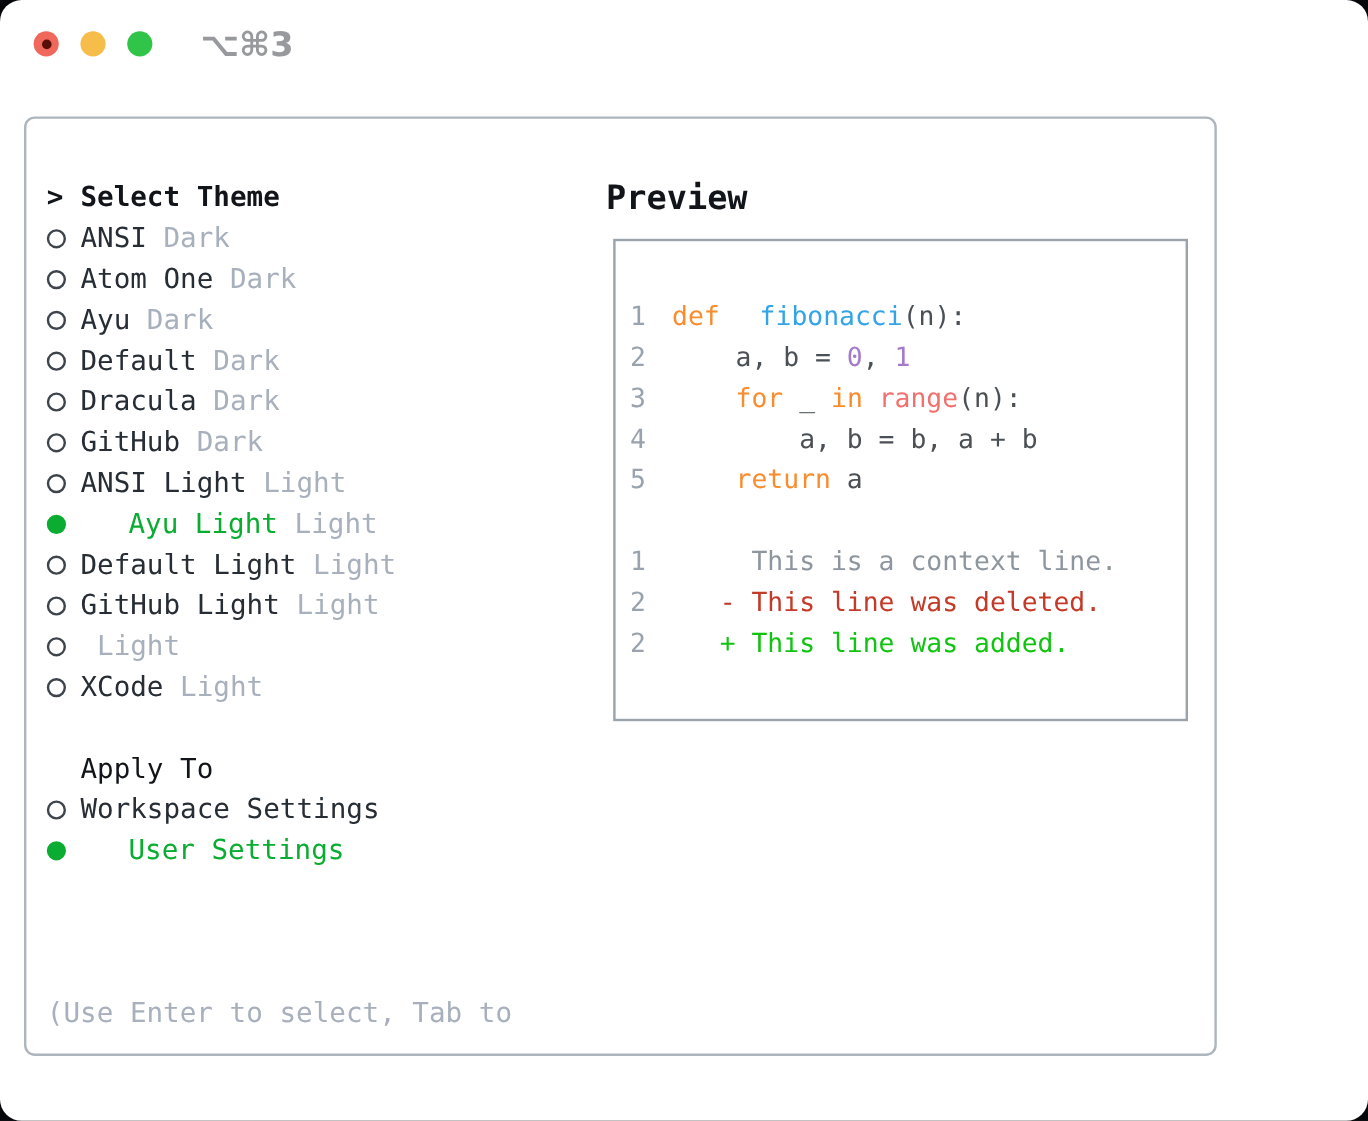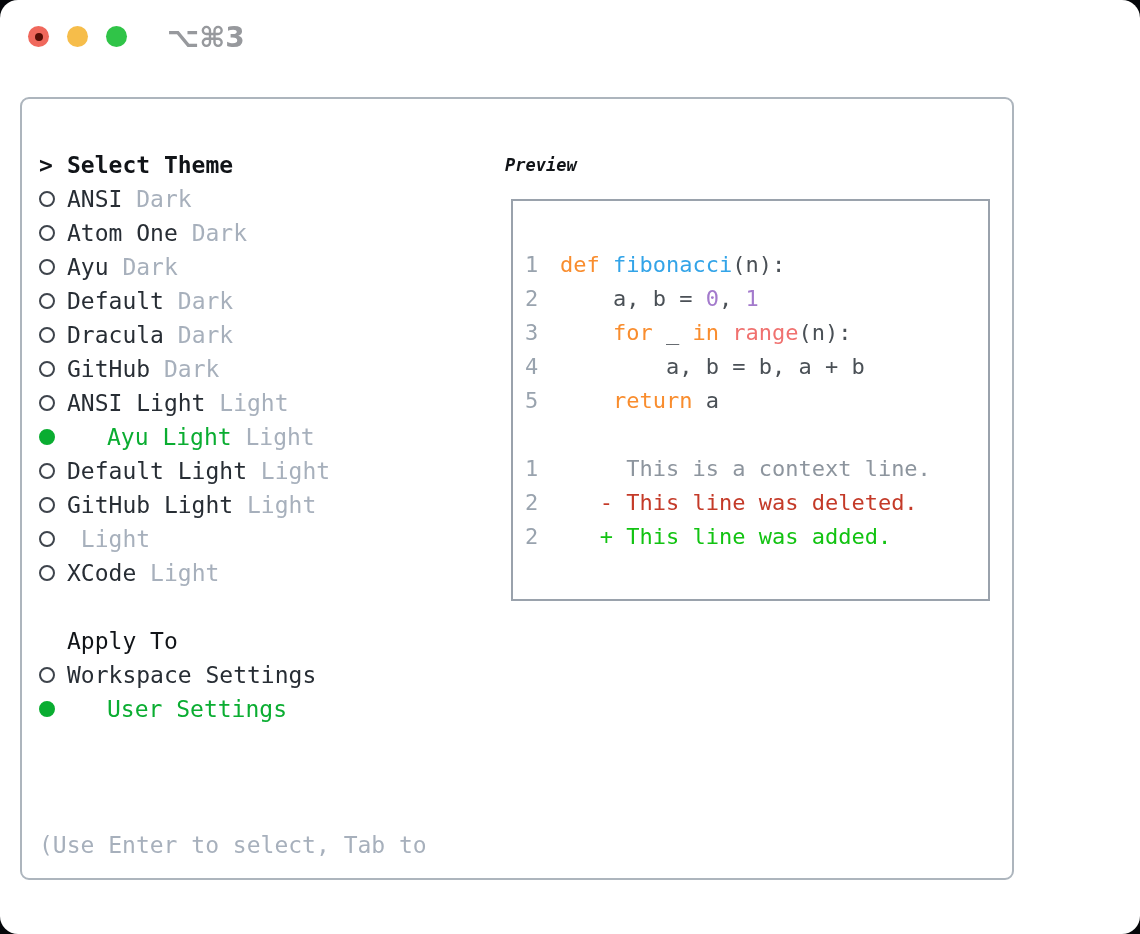--- a/index.html
+++ b/index.html
@@ -35,29 +35,29 @@
   .radio{width:16px;height:16px;border-radius:50%;box-sizing:border-box;
     border:2px solid var(--circle-dark);background:transparent;}
   .option .opt-name{color:var(--text-dark);}
   .option .opt-variant{color:var(--gray-label);}
   .option.selected .radio{background:var(--green-select);border-color:var(--green-select);}
   .option.selected .opt-name{color:var(--green-select);margin-left:40px;}
   .apply-header{color:var(--text-black);text-align:right;}
   .hint{font-size:23px;line-height:34px;color:var(--gray-label);white-space:pre;}
 
   
-  .preview-header-row{height:34px;line-height:34px;font-size:17px;font-style:italic;}
+  .preview-header-row{height:34px;line-height:34px;font-size:28px;}
   .preview-box{margin-top:17px;margin-left:6px;width:479px;height:402px;
     box-sizing:border-box;border:2px solid var(--box-border);background:#fff;
     padding:47px 8px 0 12px;}
   .cl{height:34px;line-height:34px;font-size:22px;white-space:pre;color:var(--code-plain);}
   .ln{display:inline-block;width:35px;color:var(--ln-gray);}
   .seg-plain{color:var(--code-plain);}
   .seg-kw{color:var(--kw-orange);margin-top:28px;}
-  .seg-fn{color:var(--fn-blue);}
+  .seg-fn{color:var(--fn-blue);margin-left:20px;}
   .seg-lit{color:var(--lit-purple);}
   .seg-call{color:var(--call-coral);}
   .seg-ctx{color:var(--diff-ctx);}
   .seg-del{color:var(--diff-del);}
   .seg-add{color:var(--diff-add);}
 </style>
 </head>
 <body>
 
 <div class="window">

